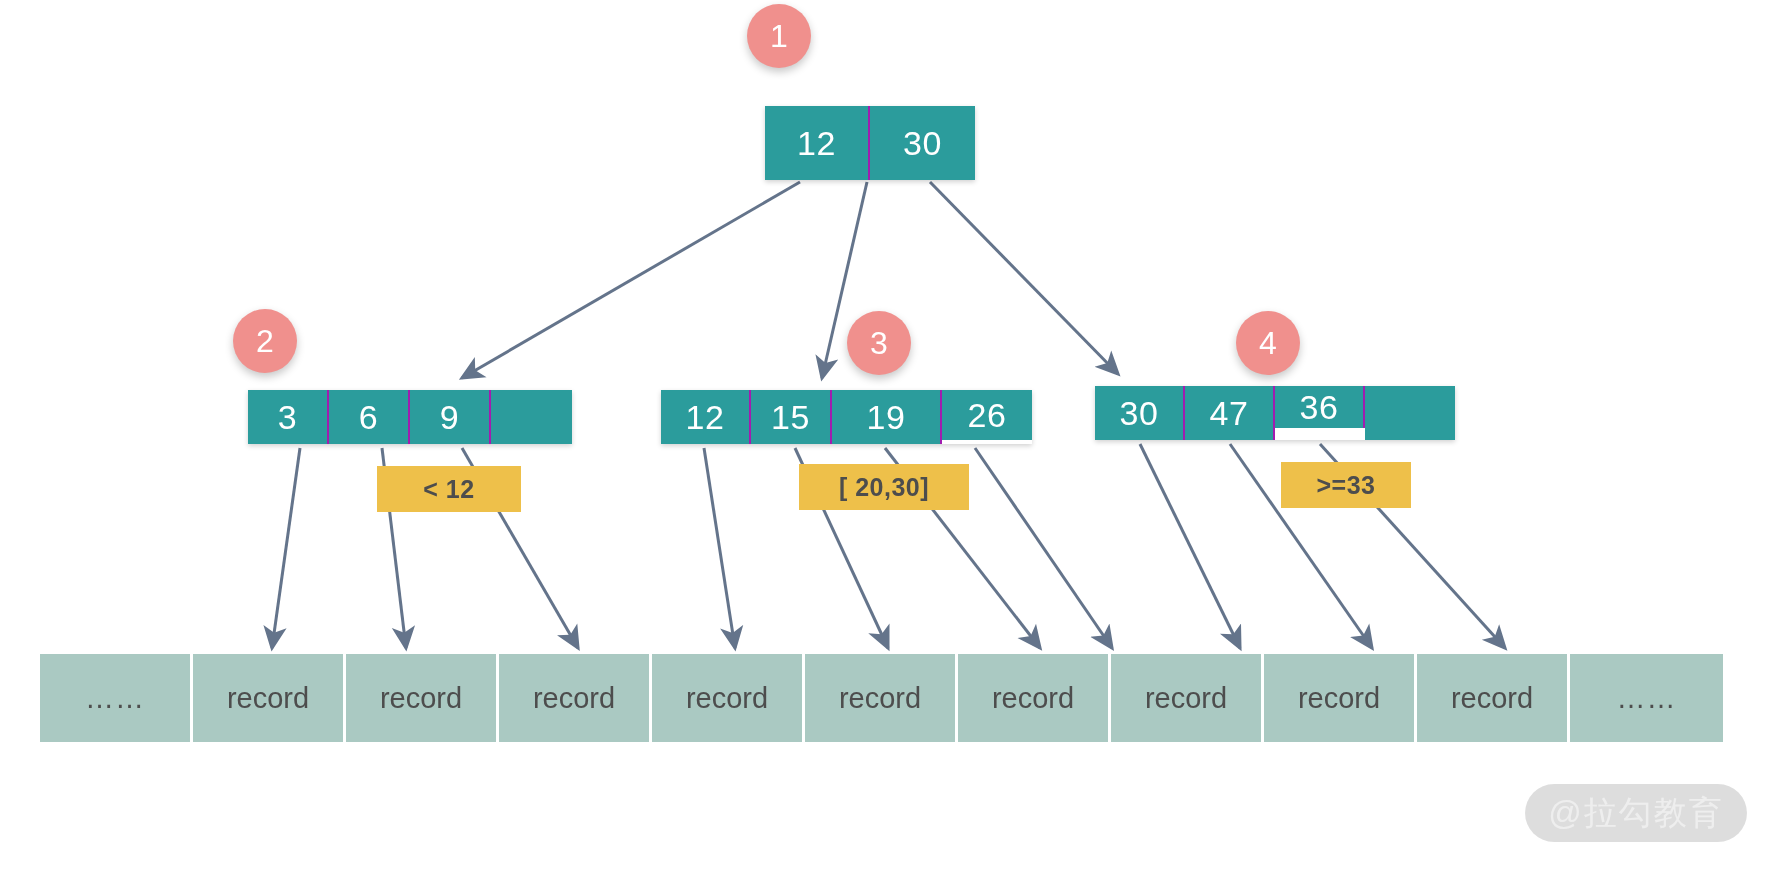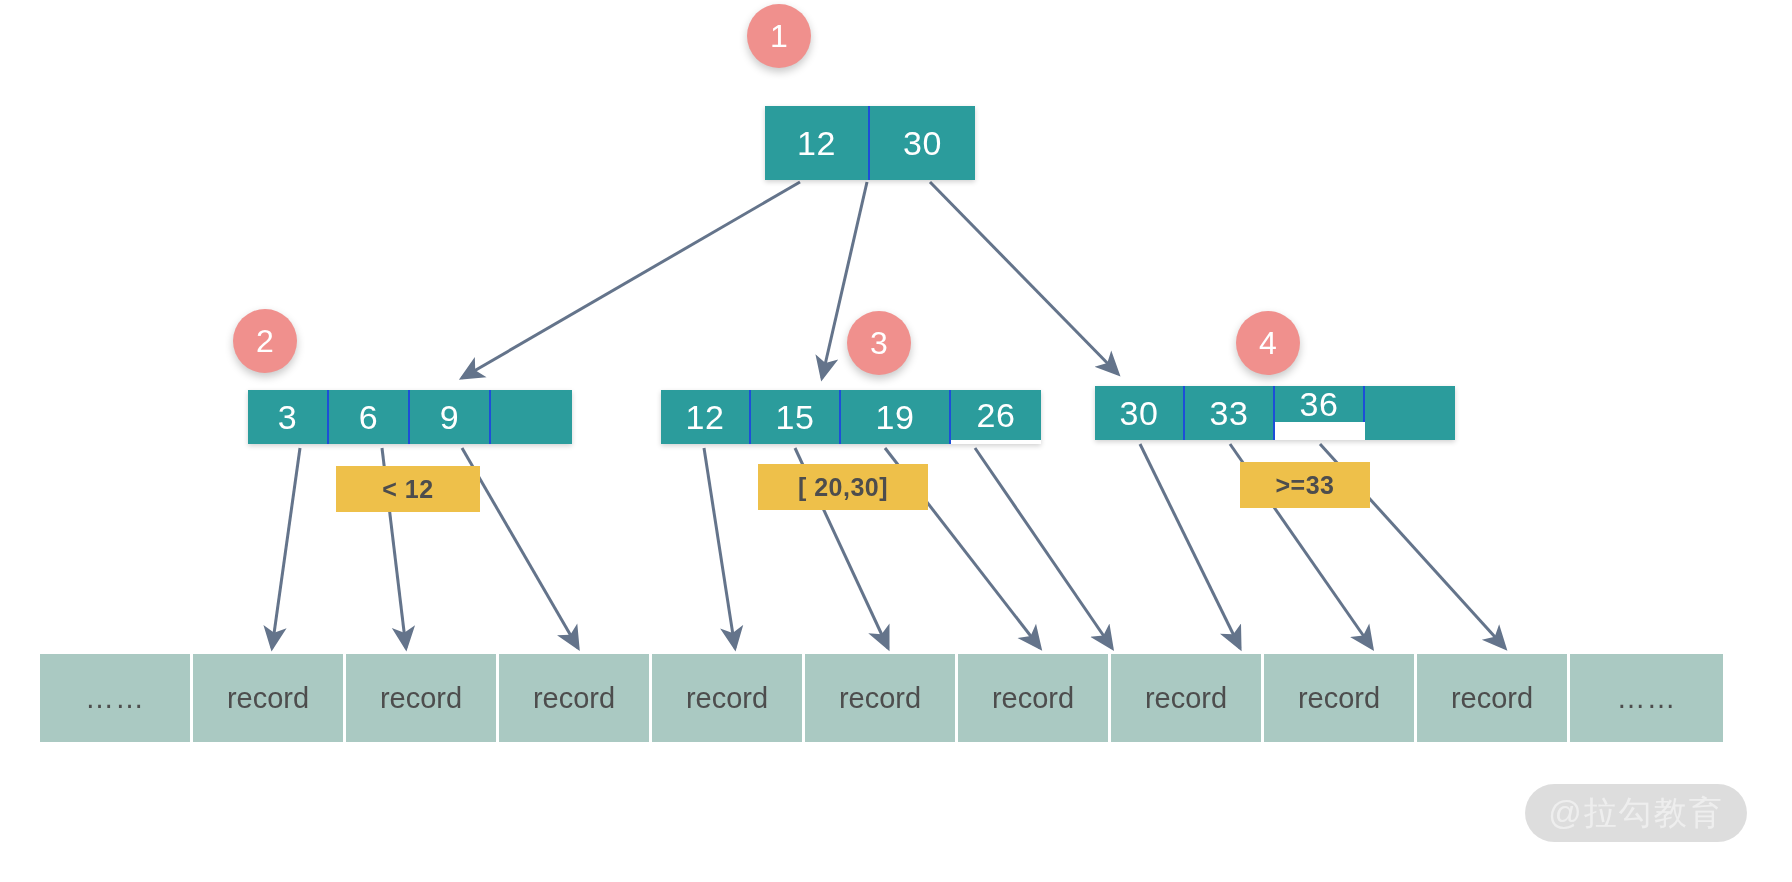--- a/index.html
+++ b/index.html
@@ -27,21 +27,21 @@
   }
   
   .node {
     position: absolute;
     display: flex;
     box-shadow: 0 2px 5px rgba(0,0,0,0.18);
   }
   .cell {
     box-sizing: border-box;
     background: #2b9c9c;
-    border-right: 2px solid #1d4ed8;
+    border-right: 2px solid #a21caf;
     color: #ffffff;
     display: flex;
     align-items: center;
     justify-content: center;
     font-size: 34px;
     font-weight: 400;
     letter-spacing: 0.5px;
     line-height: 1;
   }
   .cell:last-child { border-right: none; }
@@ -66,20 +66,21 @@
     position: absolute;
     background: #eec04a;
     color: #4d4d4d;
     display: flex;
     align-items: center;
     justify-content: center;
     font-size: 25px;
     font-weight: bold;
     letter-spacing: 0.5px;
     box-sizing: border-box;
+    margin-left: 41px;
   }
 
   
   #record-row {
     position: absolute;
     display: flex;
   }
   .record-cell {
     box-sizing: border-box;
     background: #aac9c2;
@@ -142,28 +143,28 @@
         <div class="cell" style="width: 105px; height: 74px;">30</div>
       </div>
       <div class="node" style="left: 248px; top: 390px;">
         <div class="cell" style="width: 81px; height: 54px;">3</div>
         <div class="cell" style="width: 81px; height: 54px;">6</div>
         <div class="cell" style="width: 81px; height: 54px;">9</div>
         <div class="cell empty" style="width: 81px; height: 54px;"></div>
       </div>
       <div class="node" style="left: 661px; top: 390px;">
         <div class="cell" style="width: 90px; height: 54px;">12</div>
-        <div class="cell" style="width: 90px; height: 54px;">15</div>
+        <div class="cell" style="width: 81px; height: 54px;">15</div>
         <div class="cell" style="width: 110px; height: 54px;">19</div>
         <div class="cell" style="width: 90px; height: 50px;">26</div>
       </div>
       <div class="node" style="left: 1095px; top: 386px;">
         <div class="cell" style="width: 90px; height: 54px;">30</div>
-        <div class="cell" style="width: 90px; height: 54px;">33</div>
-        <div class="cell" style="width: 90px; height: 36px;">36</div>
+        <div class="cell" style="width: 90px; height: 54px;">47</div>
+        <div class="cell" style="width: 90px; height: 42px;">36</div>
         <div class="cell empty" style="width: 90px; height: 54px;"></div>
       </div>
     </div>
 
   <div id="badge-layer">
       <div class="badge" style="left: 747px; top: 4px; width: 64px; height: 64px;">1</div>
       <div class="badge" style="left: 233px; top: 309px; width: 64px; height: 64px;">2</div>
       <div class="badge" style="left: 847px; top: 311px; width: 64px; height: 64px;">3</div>
       <div class="badge" style="left: 1236px; top: 311px; width: 64px; height: 64px;">4</div>
     </div>

